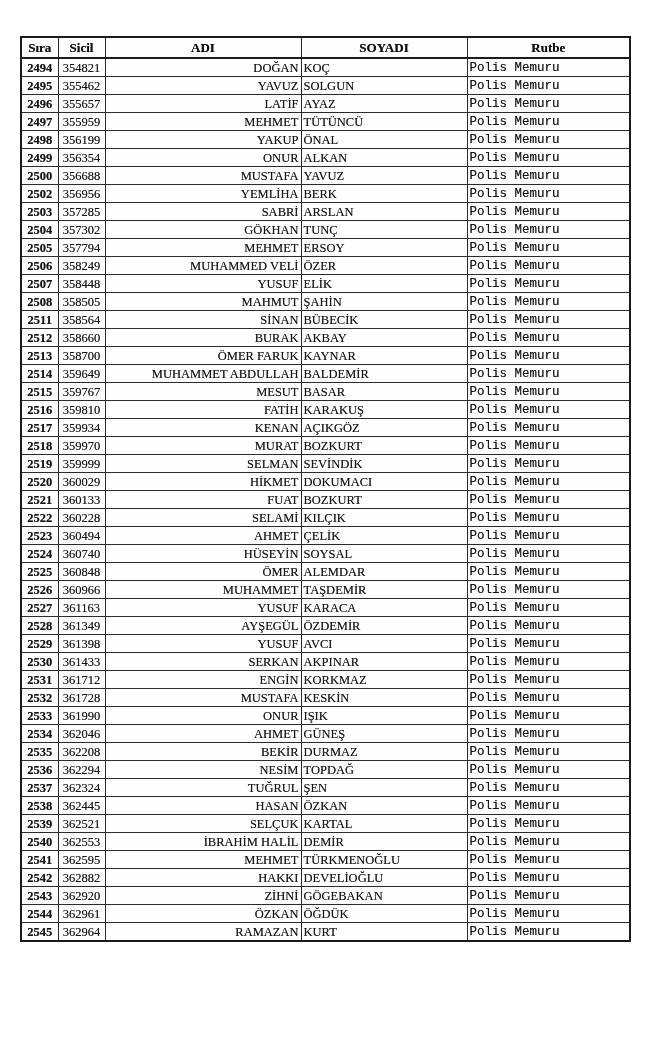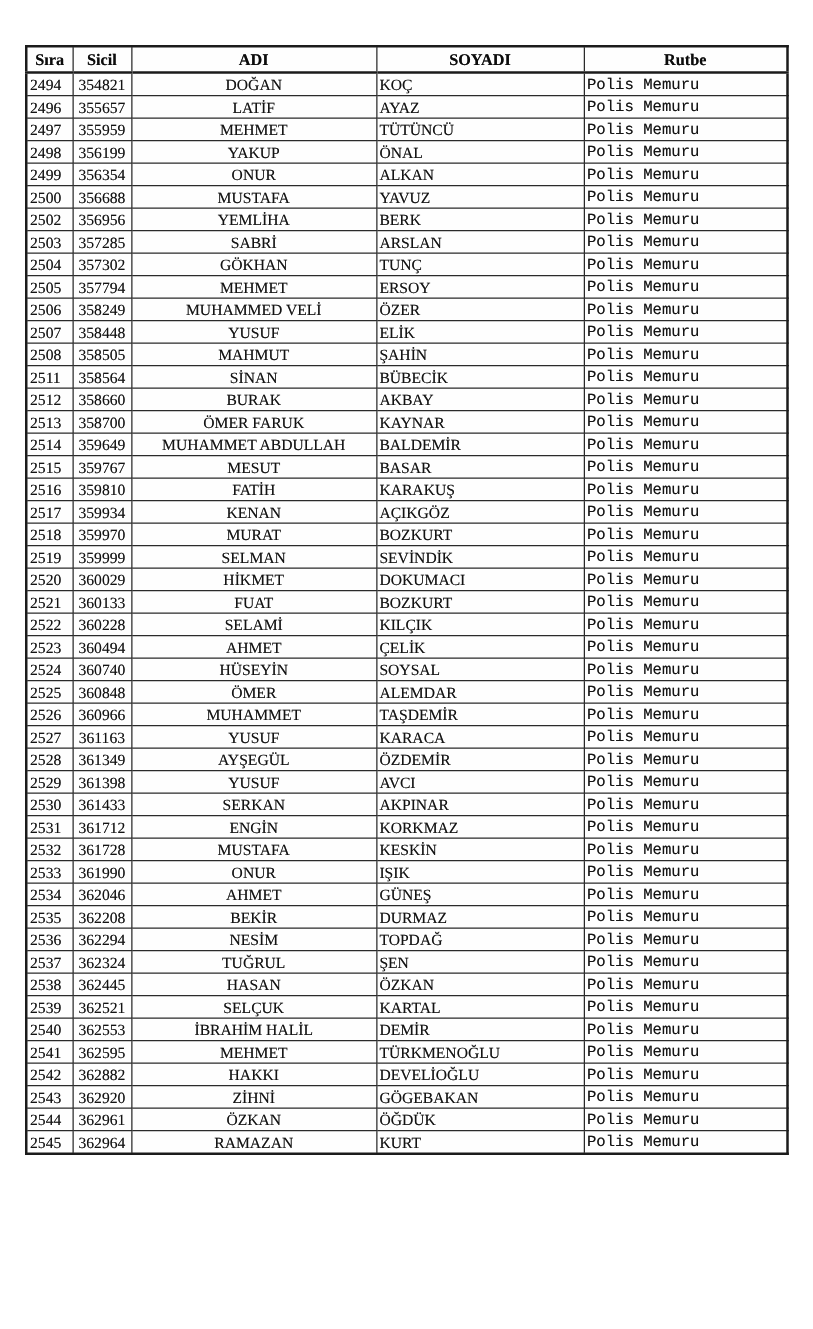--- a/index.html
+++ b/index.html
@@ -39,23 +39,23 @@
     white-space: nowrap;
     vertical-align: middle;
   }
   table.roster th {
     font-weight: bold;
     font-size: 13px;
     text-align: center;
     border-bottom: 2px solid #1b1b1b;
     height: 19px;
   }
-  td.c-sira   { text-align: left; }
+  td.c-sira   { text-align: center; font-weight: bold; }
   td.c-sicil  { text-align: center; }
-  td.c-adi    { text-align: center; padding-left: 4px; }
+  td.c-adi    { text-align: right; padding-left: 4px; }
   td.c-soyadi { text-align: left; padding-left: 4px; }
   td.c-rutbe  { text-align: left; padding-left: 4px; font-family: Liberation Mono, monospace; }
   
   table.roster td { color: #141414; text-shadow: 0 0 0.4px rgba(20,20,20,0.55); }
   table.roster th { color: #0c0c0c; text-shadow: 0 0 0.5px rgba(0,0,0,0.6); }
 </style>
 </head>
 <body>
 
 <div class="page">
@@ -78,20 +78,27 @@
     </thead>
     <tbody>
         <tr>
           <td class="c-sira">2494</td>
           <td class="c-sicil">354821</td>
           <td class="c-adi">DOĞAN</td>
           <td class="c-soyadi">KOÇ</td>
           <td class="c-rutbe">Polis Memuru</td>
         </tr>
         <tr>
+          <td class="c-sira">2495</td>
+          <td class="c-sicil">355462</td>
+          <td class="c-adi">YAVUZ</td>
+          <td class="c-soyadi">SOLGUN</td>
+          <td class="c-rutbe">Polis Memuru</td>
+        </tr>
+        <tr>
           <td class="c-sira">2496</td>
           <td class="c-sicil">355657</td>
           <td class="c-adi">LATİF</td>
           <td class="c-soyadi">AYAZ</td>
           <td class="c-rutbe">Polis Memuru</td>
         </tr>
         <tr>
           <td class="c-sira">2497</td>
           <td class="c-sicil">355959</td>
           <td class="c-adi">MEHMET</td>

